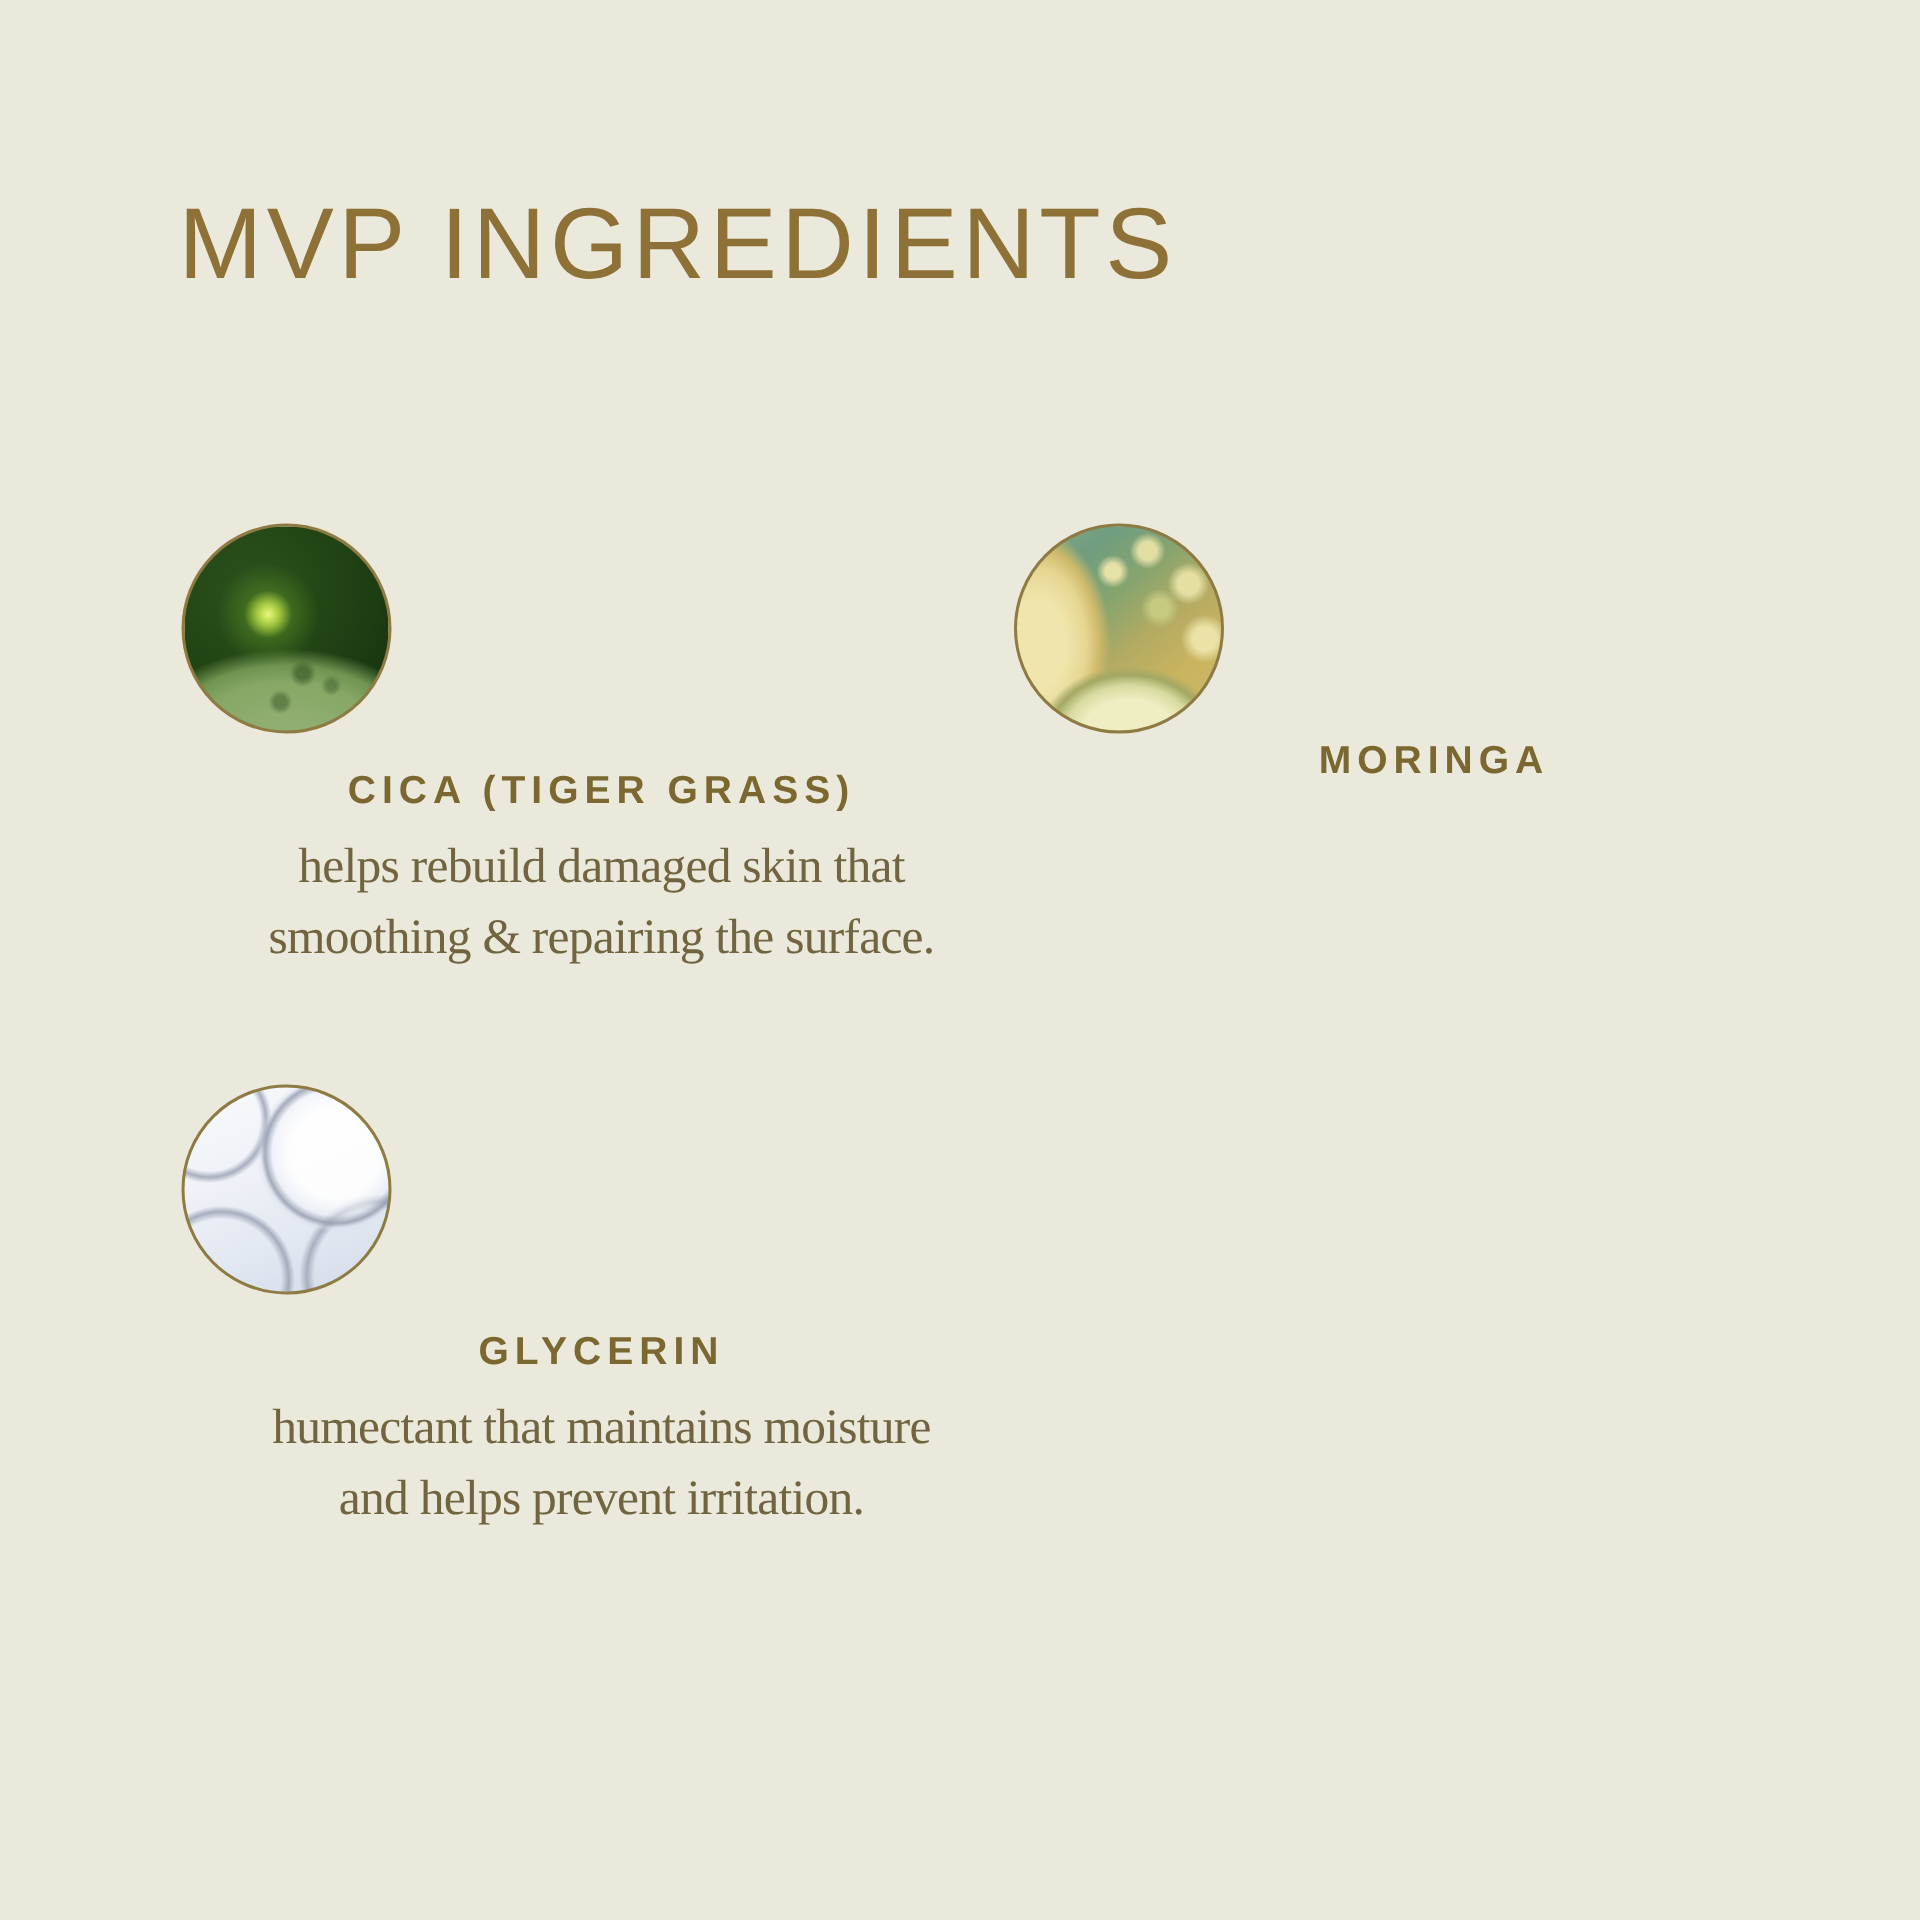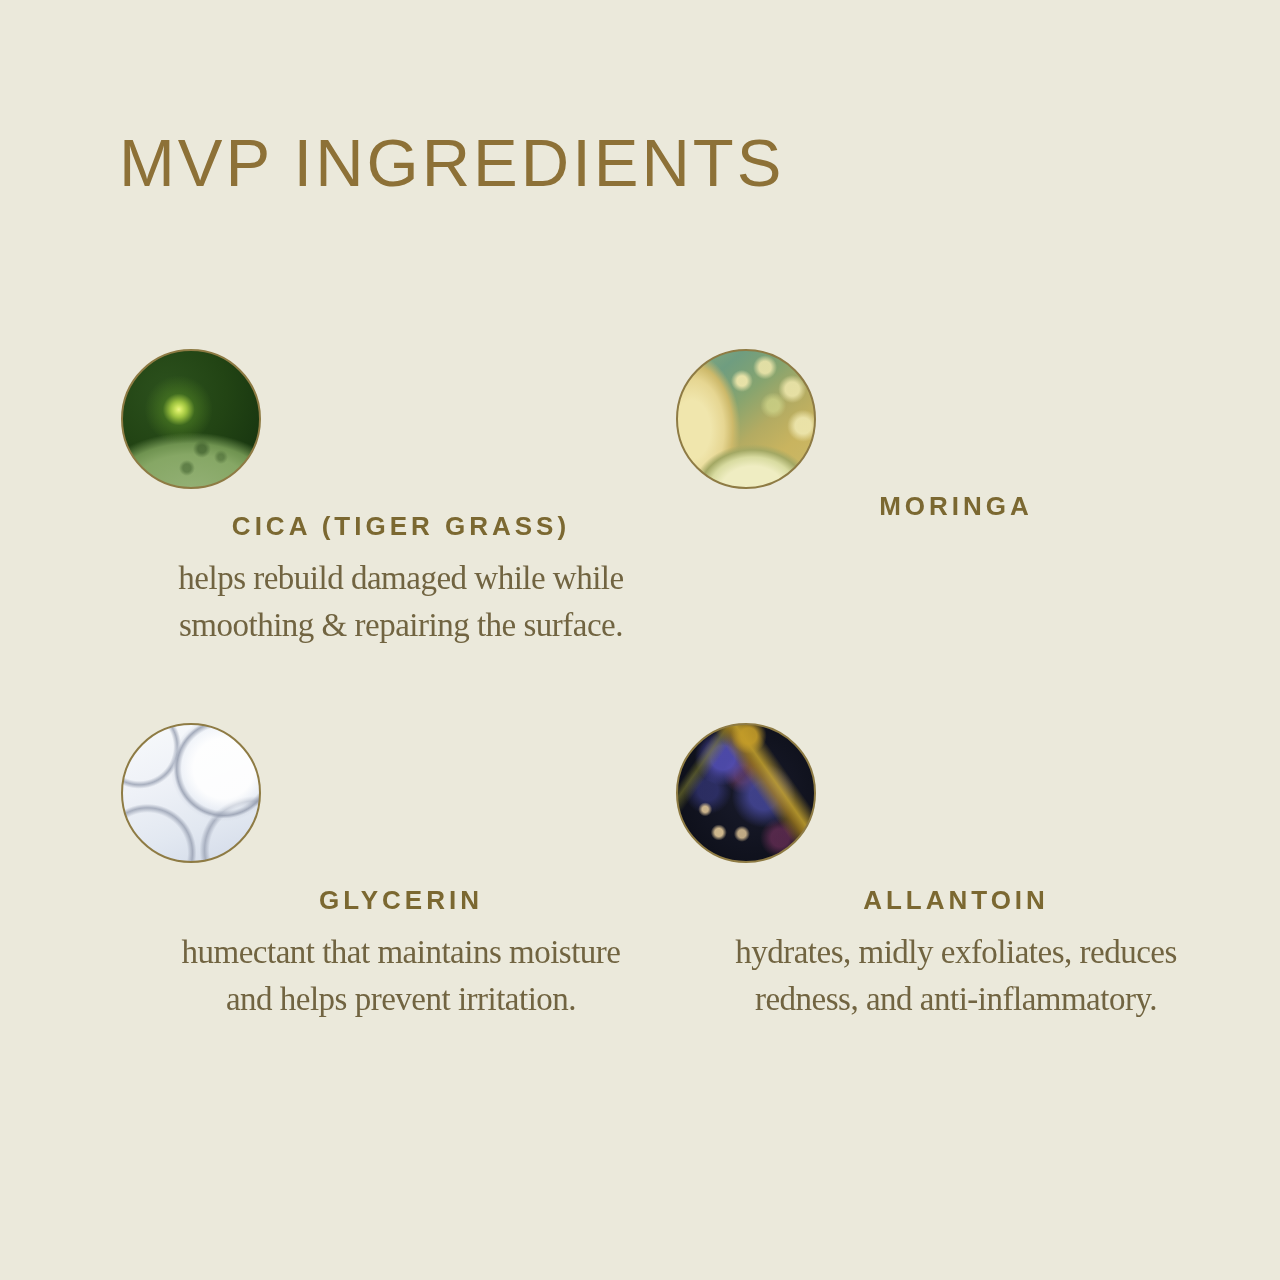--- a/index.html
+++ b/index.html
@@ -109,34 +109,29 @@
 </head>
 <body>
 
 <div class="canvas">
 
   <h1 class="page-title">MVP INGREDIENTS</h1>
 
   <article class="card card-cica">
     <div class="photo photo-cica"></div>
     <h2 class="ingredient-name">CICA (TIGER GRASS)</h2>
-    <p class="ingredient-description"><span>helps rebuild damaged while while</span><br><span>smoothing &amp; repairing the surface.</span></p>
+    <p class="ingredient-description"><span>helps rebuild damaged skin that</span><br><span>smoothing &amp; repairing the surface.</span></p>
   </article>
 
   <article class="card card-moringa">
     <div class="photo photo-moringa"></div>
     <h2 class="ingredient-name">MORINGA</h2>
     <p class="ingredient-description"><br></p>
   </article>
 
   <article class="card card-glycerin">
     <div class="photo photo-glycerin"></div>
     <h2 class="ingredient-name">GLYCERIN</h2>
     <p class="ingredient-description"><span>humectant that maintains moisture</span><br><span>and helps prevent irritation.</span></p>
   </article>
 
-  <article class="card card-allantoin">
-    <div class="photo photo-allantoin"></div>
-    <h2 class="ingredient-name">ALLANTOIN</h2>
-    <p class="ingredient-description"><span>hydrates, midly exfoliates, reduces</span><br><span>redness, and anti-inflammatory.</span></p>
-  </article>
 
 </div>
 
 </body></html>

